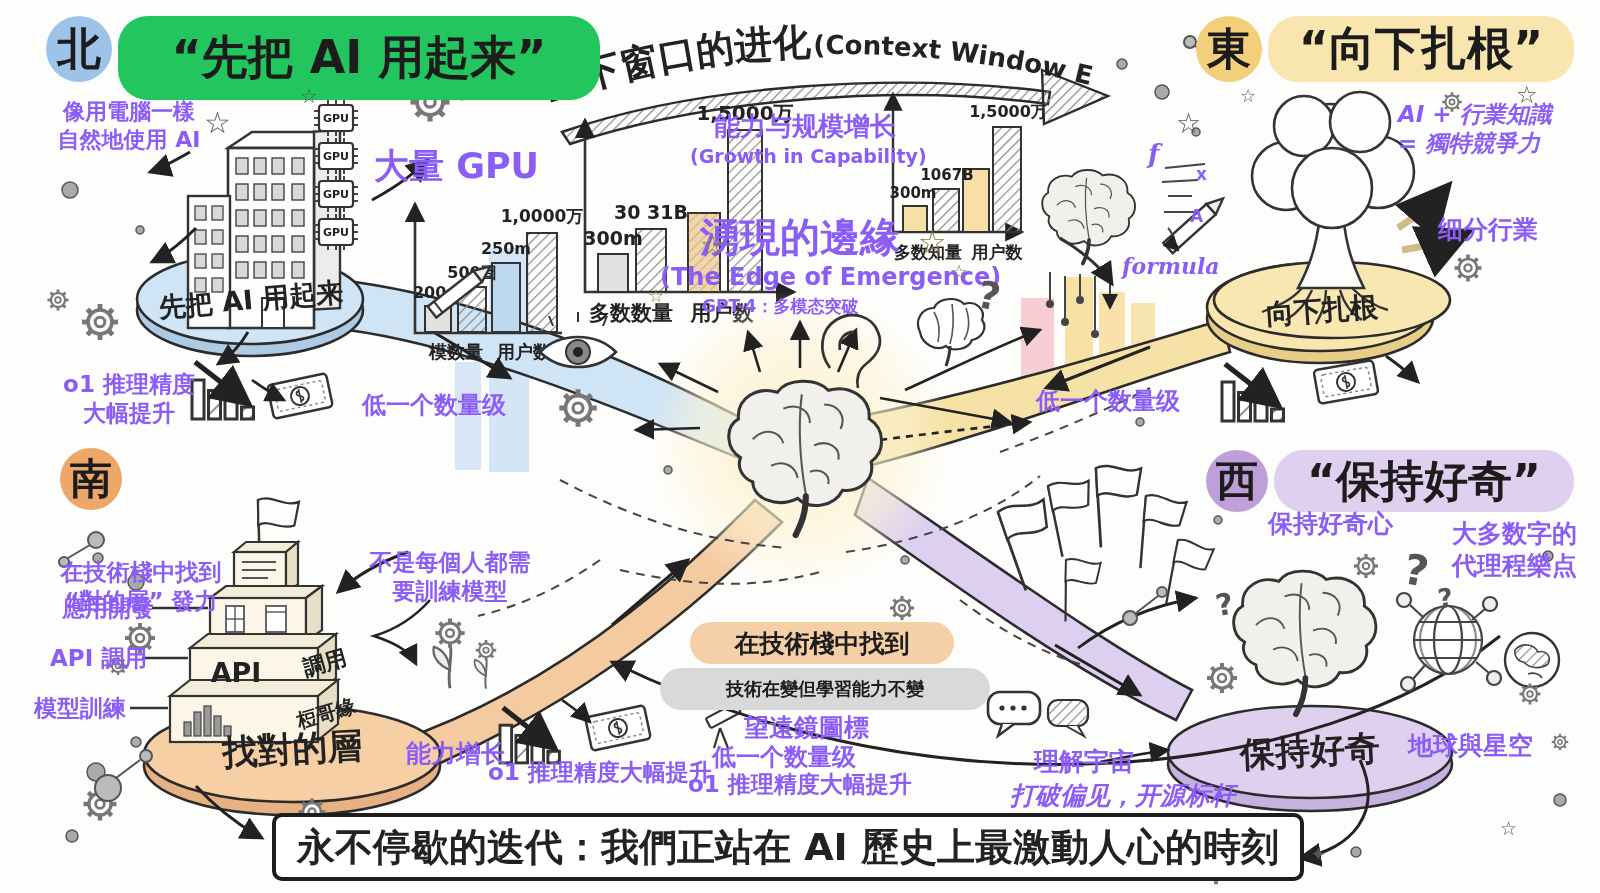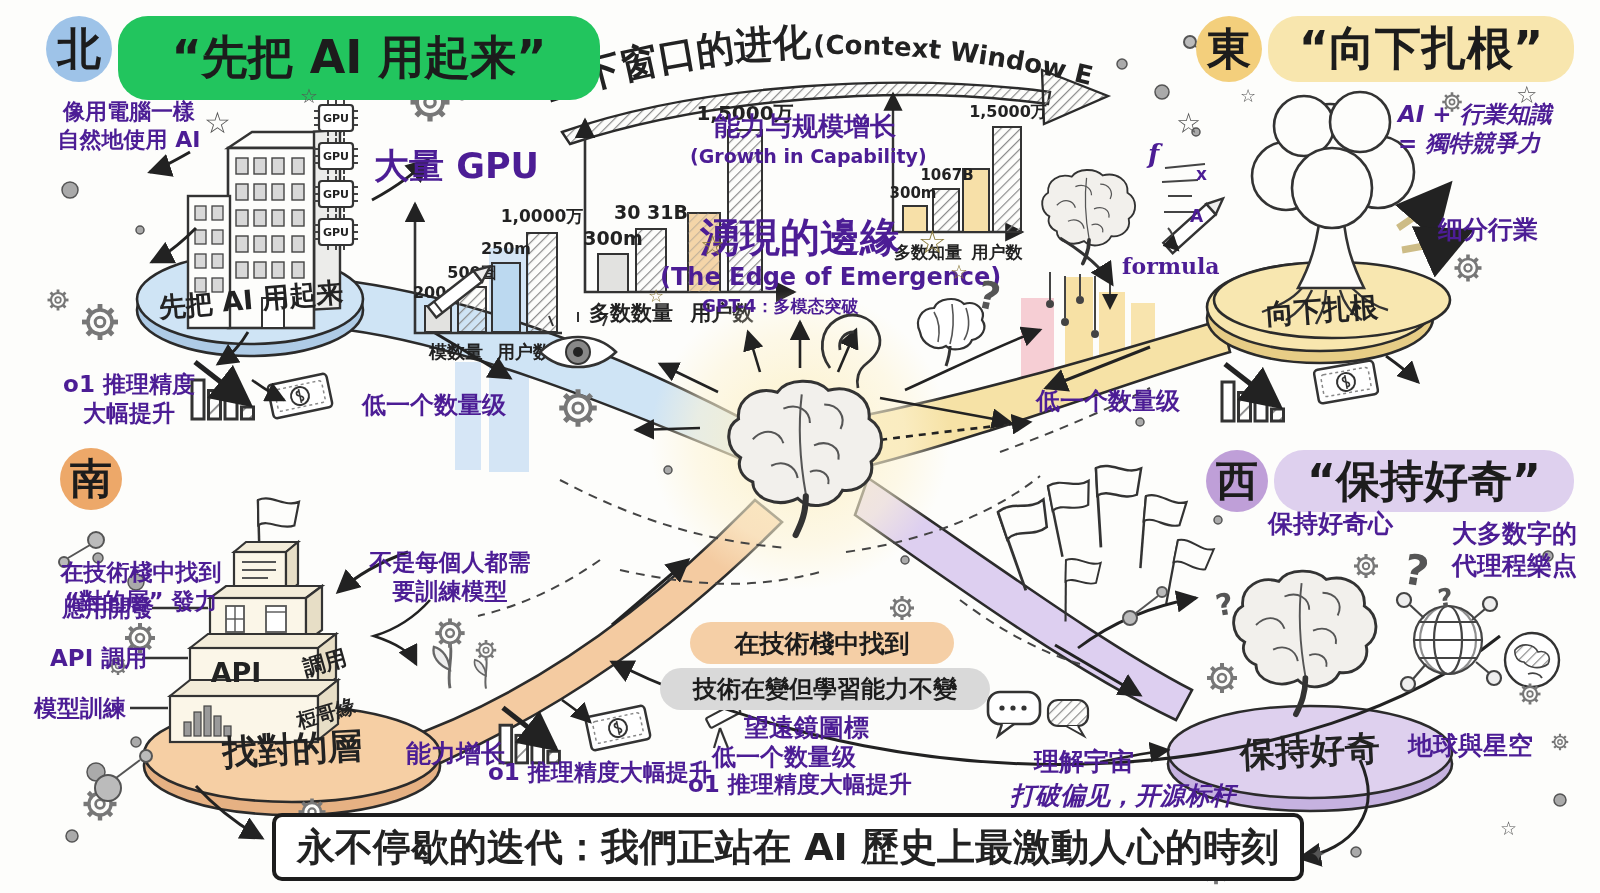--- a/index.html
+++ b/index.html
@@ -1,20 +1,20 @@
 <!DOCTYPE html>
 <html><head>
 <meta charset="utf-8">
 <style>
   html,body{margin:0;padding:0;background:#ffffff;}
   .canvas{position:relative;width:1600px;height:893px;overflow:hidden;background:#fdfdfb;
           font-family:"DejaVu Sans",sans-serif;color:#222;}
   svg{position:absolute;left:0;top:0;}
   svg text{font-family:"DejaVu Sans",sans-serif;font-weight:700;fill:#222;}
-  .t{position:absolute;font-weight:700;color:#4c1d95;line-height:1.28;white-space:nowrap;}
+  .t{position:absolute;font-weight:700;color:#8b5cf6;line-height:1.28;white-space:nowrap;}
   .c{text-align:center;}
   .badge{position:absolute;border-radius:50%;display:flex;align-items:center;justify-content:center;
          font-weight:700;color:#1c1c1c;}
   .pill{position:absolute;border-radius:30px;display:flex;align-items:center;justify-content:center;
         font-weight:700;color:#1c1c1c;white-space:nowrap;}
   .platter-label{position:absolute;font-weight:700;color:#222;white-space:nowrap;}
   .banner{position:absolute;left:272px;top:813px;width:1024px;height:60px;background:#fff;
           border:4px solid #1d1d1d;border-radius:10px;display:flex;align-items:center;justify-content:center;
           font-size:38px;font-weight:700;white-space:nowrap;}
 </style>
@@ -535,42 +535,42 @@
 <div class="t c" style="left:660px;top:262px;width:280px;font-size:24px;">(The Edge of Emergence)</div>
 <div class="t" style="left:702px;top:296px;font-size:17px;">GPT-4：多模态突破</div>
 
 <div class="badge" style="left:1196px;top:16px;width:66px;height:66px;background:#f3cf7c;font-size:44px;">東</div>
 <div class="pill" style="left:1268px;top:16px;width:306px;height:66px;background:#f8e6ae;font-size:46px;">“向下扎根”</div>
 <div class="t" style="left:1398px;top:100px;font-size:23px;font-style:italic;">
   <div>AI + 行業知識</div>
       <div>= 獨特競爭力</div>
 </div>
 <div class="t" style="left:1438px;top:214px;font-size:25px;">细分行業</div>
-<div class="t" style="left:1122px;top:252px;font-size:22px;font-family:'DejaVu Serif',serif;">formula</div>
+<div class="t" style="left:1122px;top:252px;font-size:22px;font-style:italic;font-family:'DejaVu Serif',serif;">formula</div>
 <div class="platter-label" style="left:1222px;top:292px;width:200px;text-align:center;font-size:28px;transform:rotate(-4deg);">向下扎根</div>
 <div class="t" style="left:1036px;top:386px;font-size:24px;">低一个数量级</div>
 
 <div class="badge" style="left:60px;top:448px;width:62px;height:62px;background:#eda869;font-size:42px;">南</div>
 <div class="t c" style="left:36px;top:558px;width:210px;font-size:23px;">
   <div>在技術棧中找到</div>
       <div>“對的層” 發力</div>
 </div>
 <div class="t c" style="left:350px;top:548px;width:200px;font-size:23px;">
   <div>不是每個人都需</div>
       <div>要訓練模型</div>
 </div>
 <div class="t" style="left:62px;top:594px;font-size:23px;">應用開發</div>
 <div class="t" style="left:50px;top:644px;font-size:23px;">API 調用</div>
 <div class="t" style="left:34px;top:694px;font-size:23px;">模型訓練</div>
 <div class="platter-label" style="left:180px;top:726px;width:225px;text-align:center;font-size:35px;transform:rotate(-3deg);">找對的層</div>
 <div class="t" style="left:406px;top:738px;font-size:25px;">能力增长</div>
 <div class="t" style="left:488px;top:758px;font-size:23px;">o1 推理精度大幅提升</div>
 
 <div class="pill" style="left:690px;top:622px;width:264px;height:42px;background:#f5cfa6;font-size:25px;border-radius:21px;">在技術棧中找到</div>
-<div class="pill" style="left:660px;top:668px;width:330px;height:42px;background:#d9d9d9;font-size:24px;border-radius:21px;">技術在變但學習能力不變</div>
+<div class="pill" style="left:660px;top:668px;width:330px;height:42px;background:#d9d9d9;font-size:18px;border-radius:21px;">技術在變但學習能力不變</div>
 <div class="t" style="left:744px;top:712px;font-size:25px;">望遠鏡圖標</div>
 <div class="t" style="left:712px;top:742px;font-size:24px;">低一个数量级</div>
 <div class="t" style="left:688px;top:770px;font-size:23px;">o1 推理精度大幅提升</div>
 
 <div class="badge" style="left:1206px;top:450px;width:62px;height:62px;background:#bf9fd8;font-size:42px;">西</div>
 <div class="pill" style="left:1274px;top:450px;width:300px;height:62px;background:#ded0ee;font-size:44px;">“保持好奇”</div>
 <div class="t" style="left:1268px;top:508px;font-size:25px;">保持好奇心</div>
 <div class="t" style="left:1452px;top:518px;font-size:25px;">
   <div>大多数字的</div>
       <div>代理程樂点</div>

